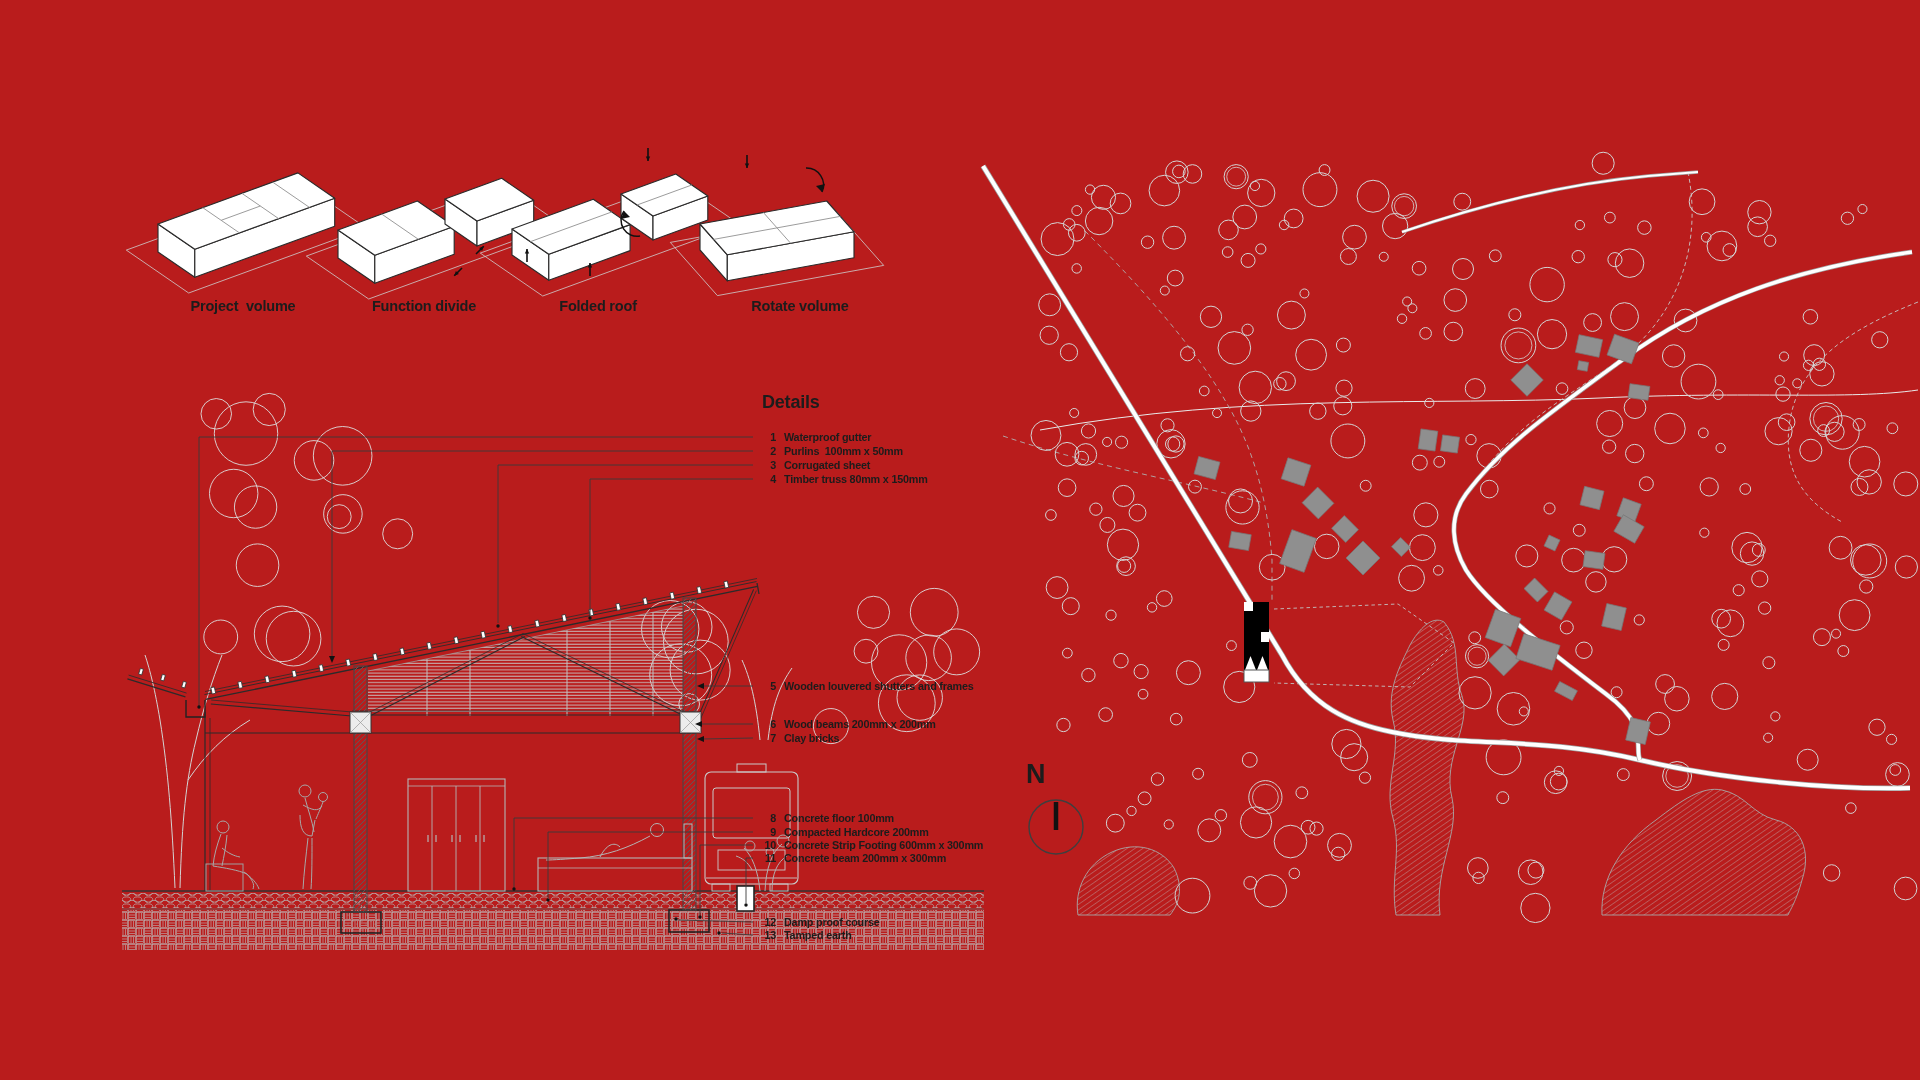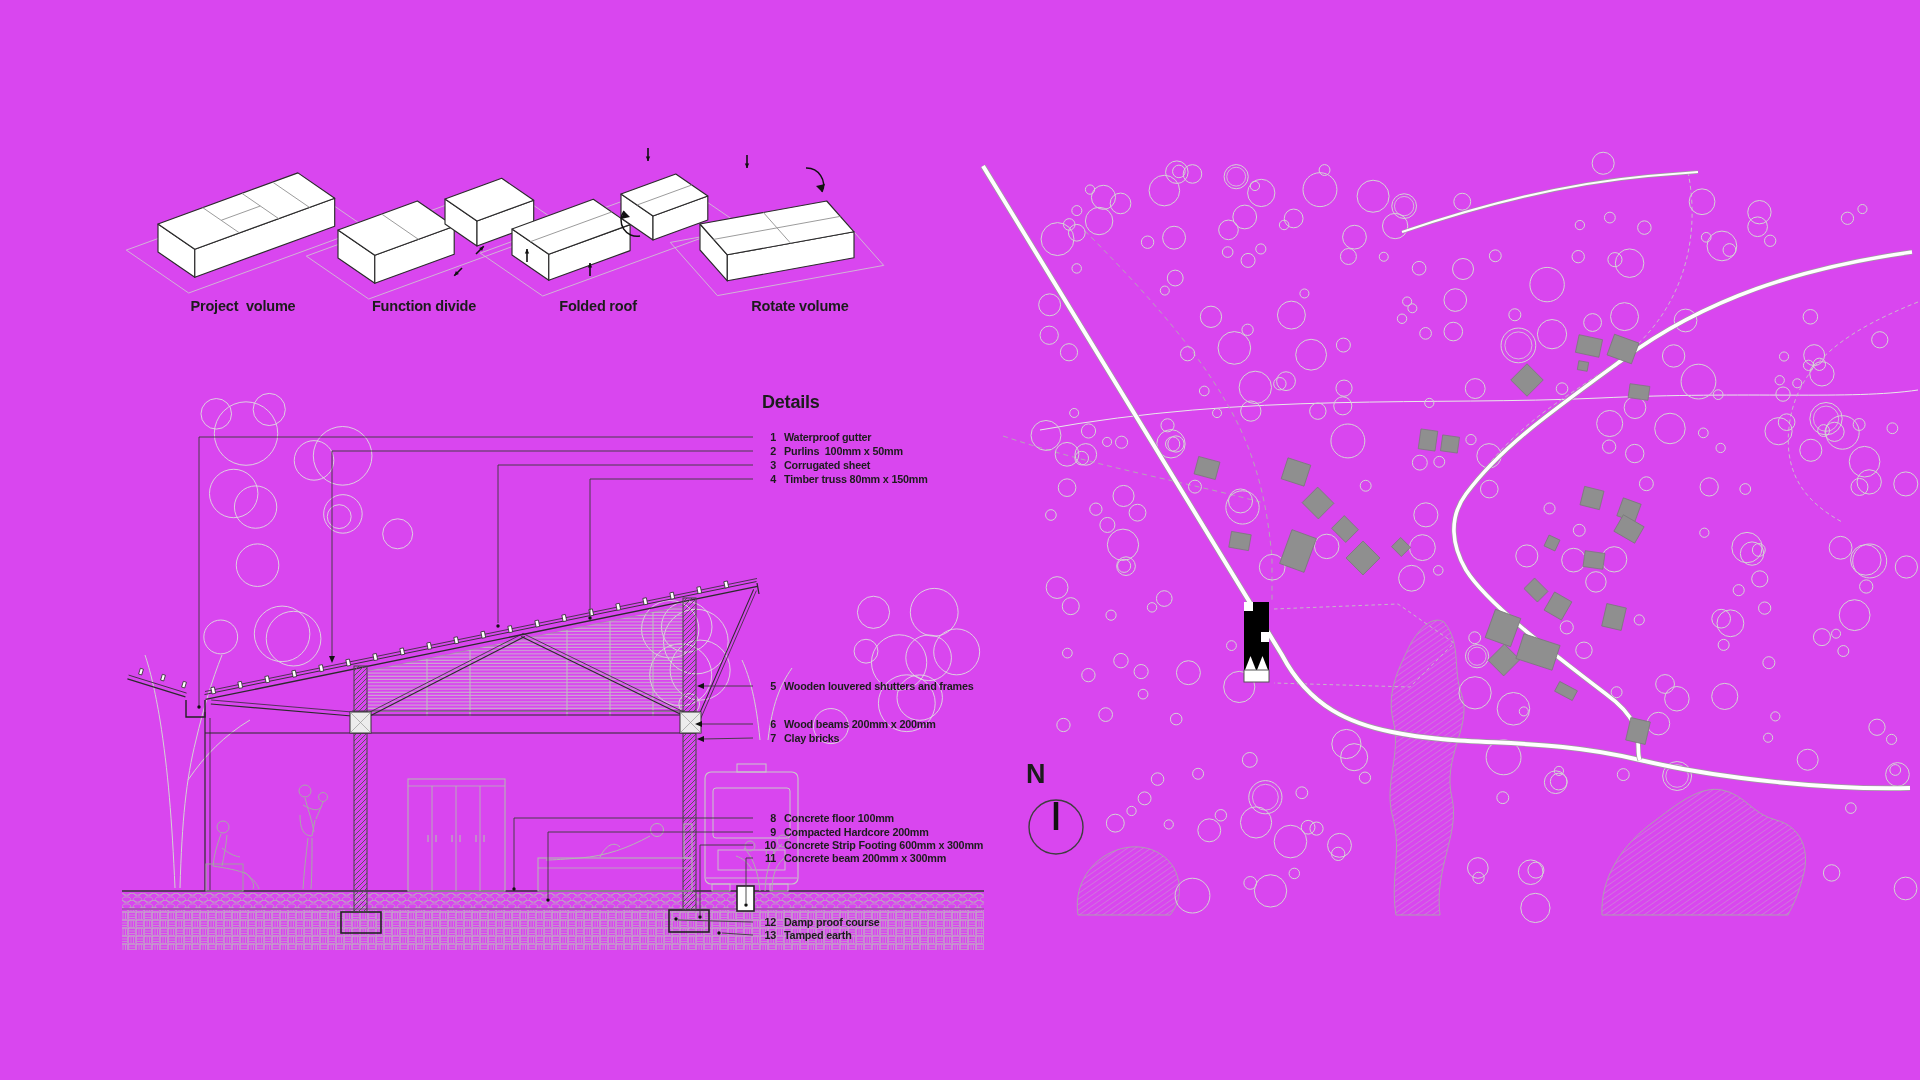--- a/index.html
+++ b/index.html
@@ -1,16 +1,16 @@
 <!DOCTYPE html>
 <html><head>
 <meta charset="utf-8">
 <style>
   html,body{margin:0;padding:0;background:#fff;}
-  .stage{position:relative;width:1920px;height:1080px;background:#d946ef;overflow:hidden;
+  .stage{position:relative;width:1920px;height:1080px;background:#b91c1c;overflow:hidden;
          font-family:"Liberation Sans","DejaVu Sans",sans-serif;}
   svg{position:absolute;left:0;top:0;}
   text{fill:#1c1c1c;letter-spacing:-0.2px;white-space:pre;}
   .dlabel{font-size:14.5px;font-weight:bold;}
   .heading{font-size:18px;font-weight:bold;}
   .callnum{font-size:10.8px;font-weight:bold;}
   .calltxt{font-size:10.8px;font-weight:bold;}
   .north{font-size:27px;font-weight:bold;}
 </style>
 </head>

